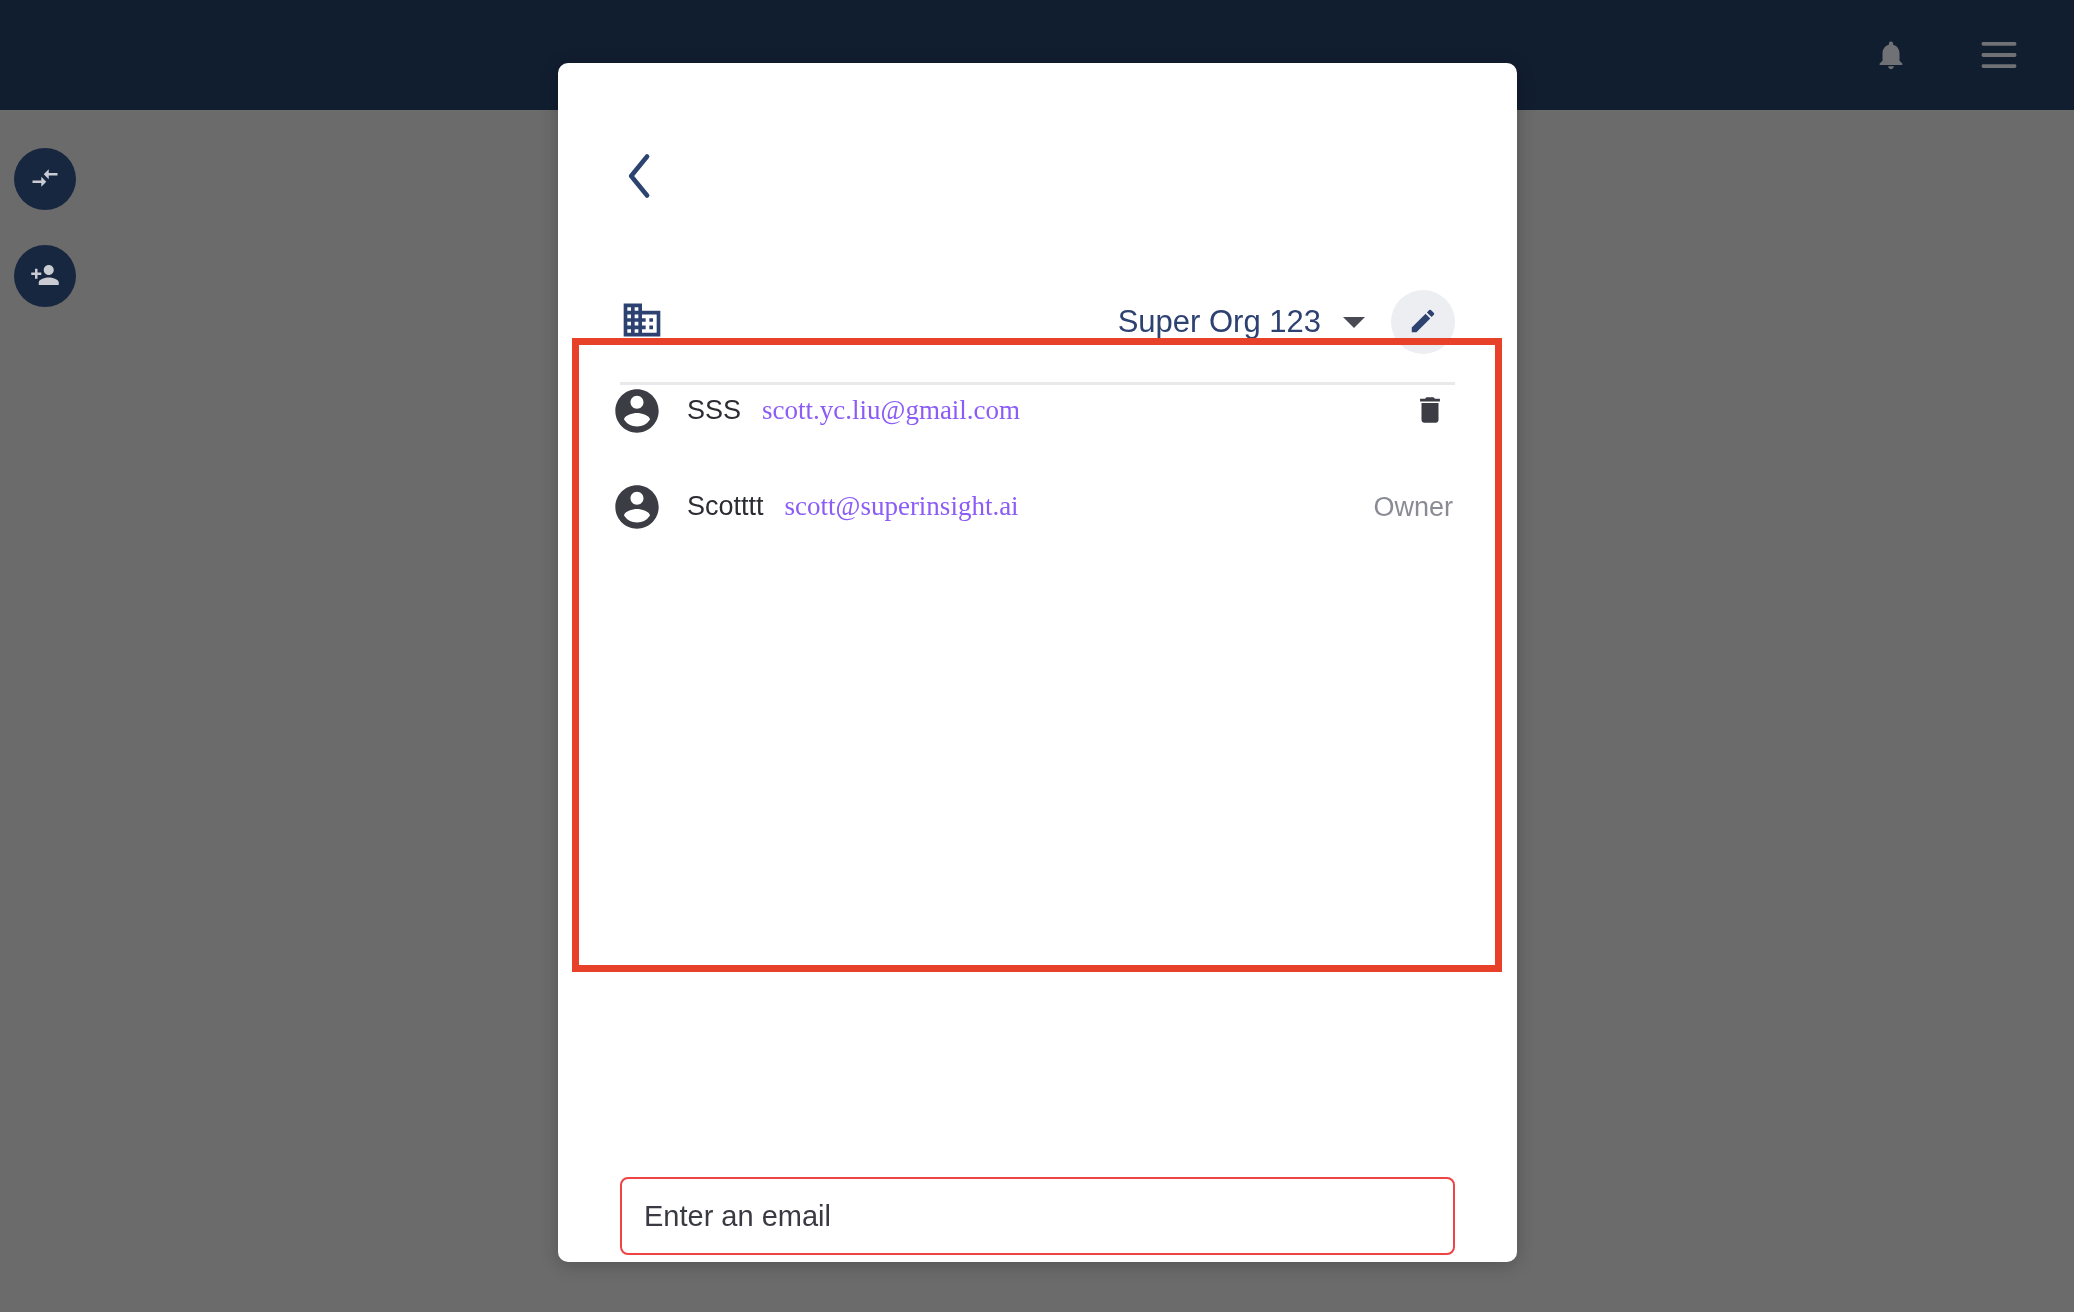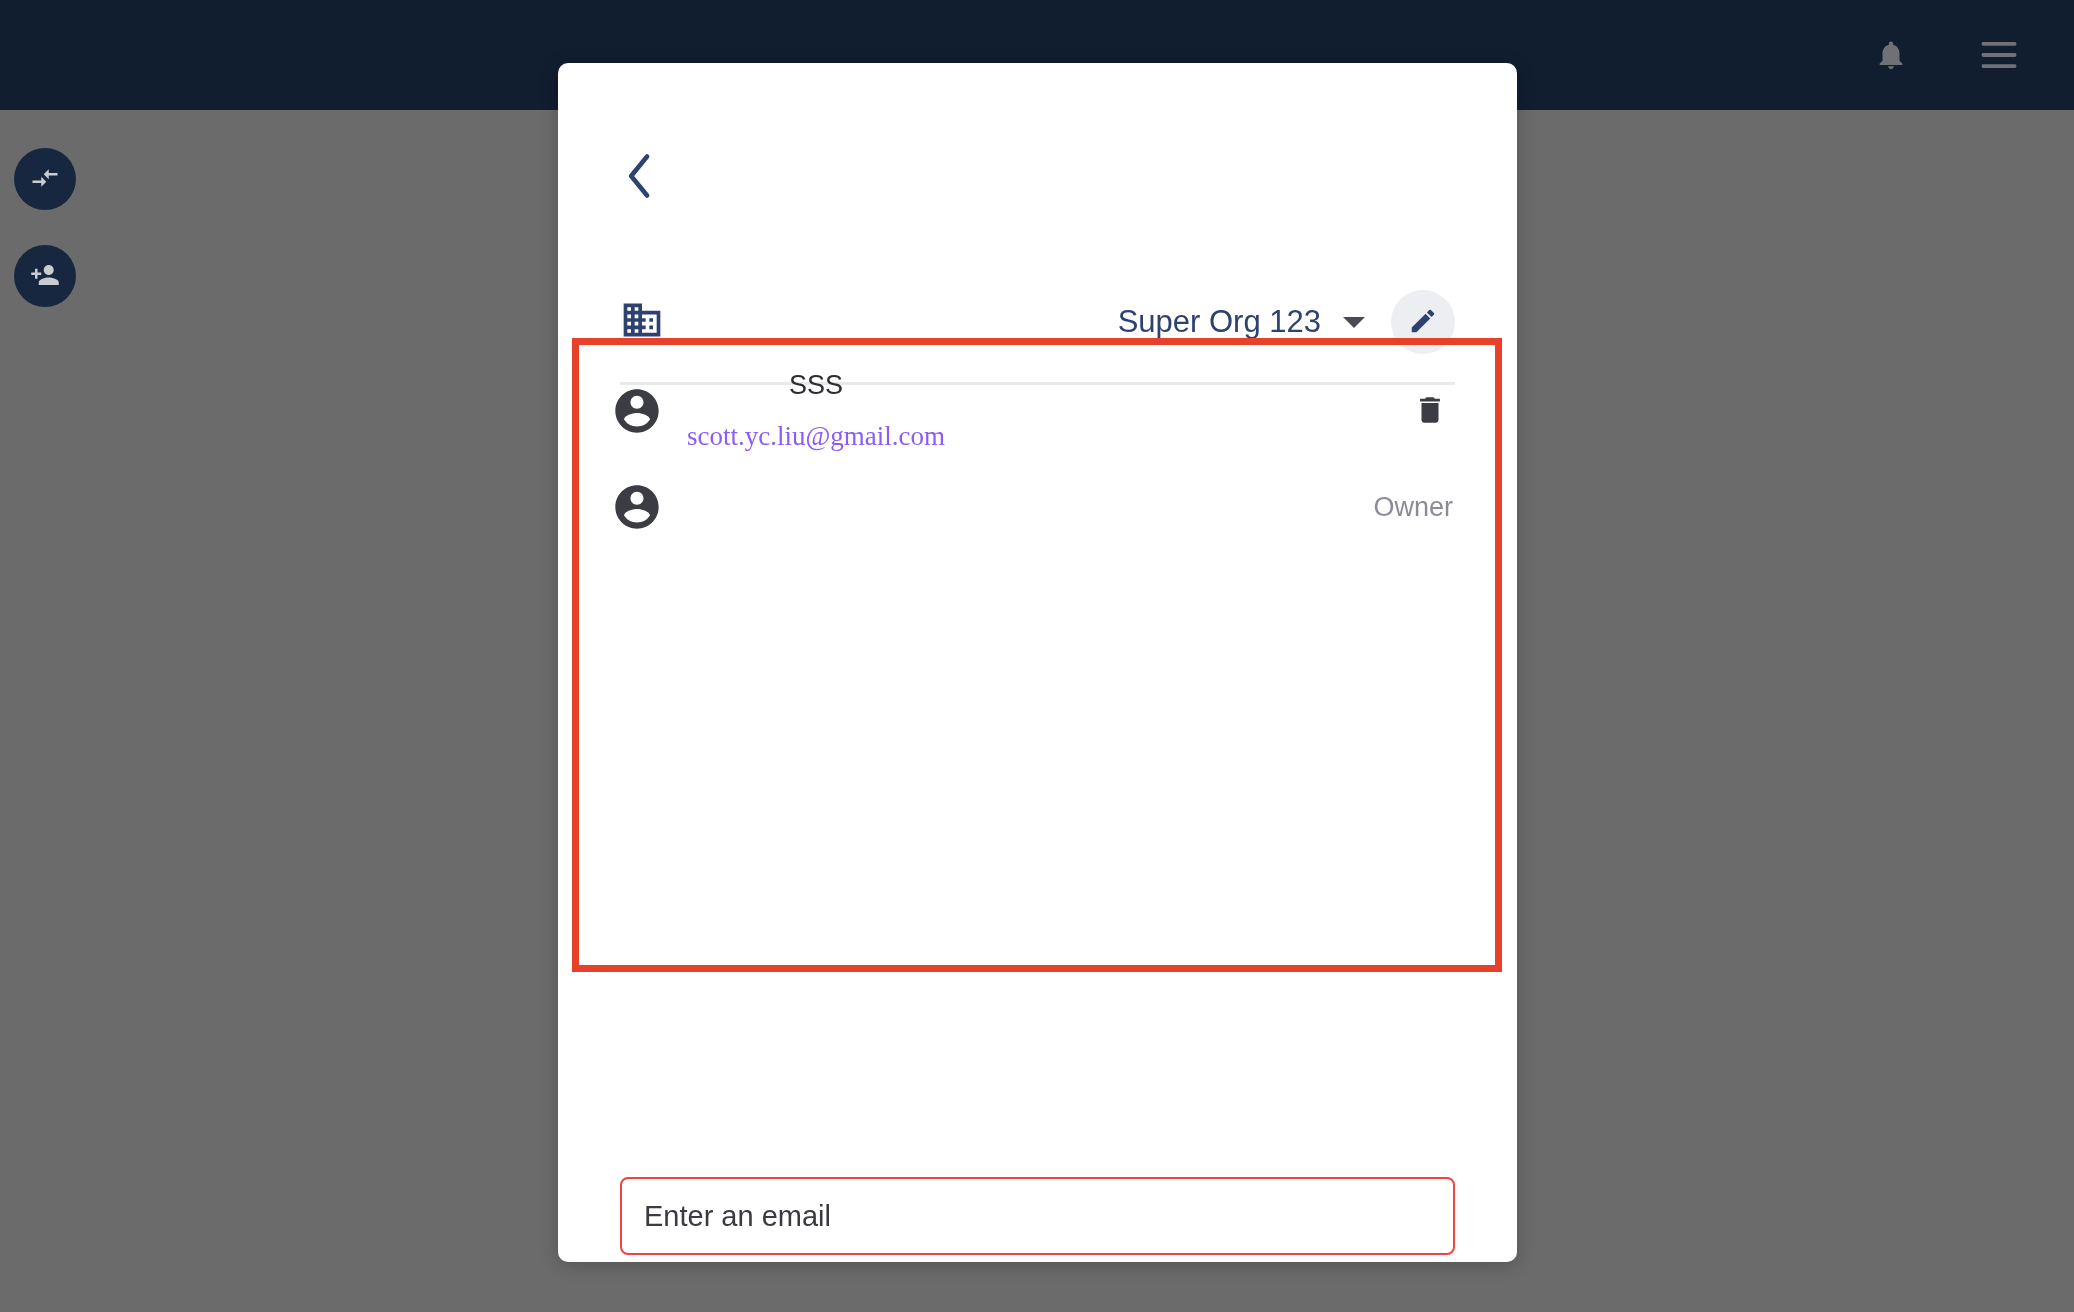--- a/index.html
+++ b/index.html
@@ -202,21 +202,21 @@
   .member-avatar {
     width: 52px;
     height: 52px;
     flex: none;
     display: flex;
     align-items: center;
     justify-content: center;
     margin-right: 24px;
   }
   .member-avatar svg { fill: #3c3c44; }
-  .member-text { display: flex; flex-direction: column; gap: 21px; align-items: center; }
+  .member-text { display: flex; flex-direction: row; gap: 21px; }
   .member-name {
     font-size: 27px;
     color: #2c2c33;
     line-height: 1.1;
   }
   .member-email {
     font-size: 27px;
     color: #8b5cf6;
     line-height: 1.1;
     font-family: Liberation Serif, serif;
@@ -367,20 +367,24 @@
             </span>
           </button>
         </li>
 
         <li class="member-row">
           <span class="member-avatar">
             <svg width="52" height="52" viewBox="0 0 24 24">
                 <path d="M12 2C6.48 2 2 6.48 2 12s4.48 10 10 10 10-4.48 10-10S17.52 2 12 2zm0 3c1.66 0 3 1.34 3 3s-1.34 3-3 3-3-1.34-3-3 1.34-3 3-3zm0 14.2a7.2 7.2 0 0 1-6-3.22c.03-1.99 4-3.08 6-3.08 1.99 0 5.97 1.09 6 3.08a7.2 7.2 0 0 1-6 3.22z"></path>
               </svg>
           </span>
+          <span class="member-text">
+            <span class="member-name">Scotttt</span>
+            <span class="member-email">scott@superinsight.ai</span>
+          </span>
           <span class="member-spacer"></span>
           <span class="member-role">Owner</span>
         </li>
 
       </ul>
     </div>
 
     <div id="members-highlight"></div>
 
     <div id="invite-row">

